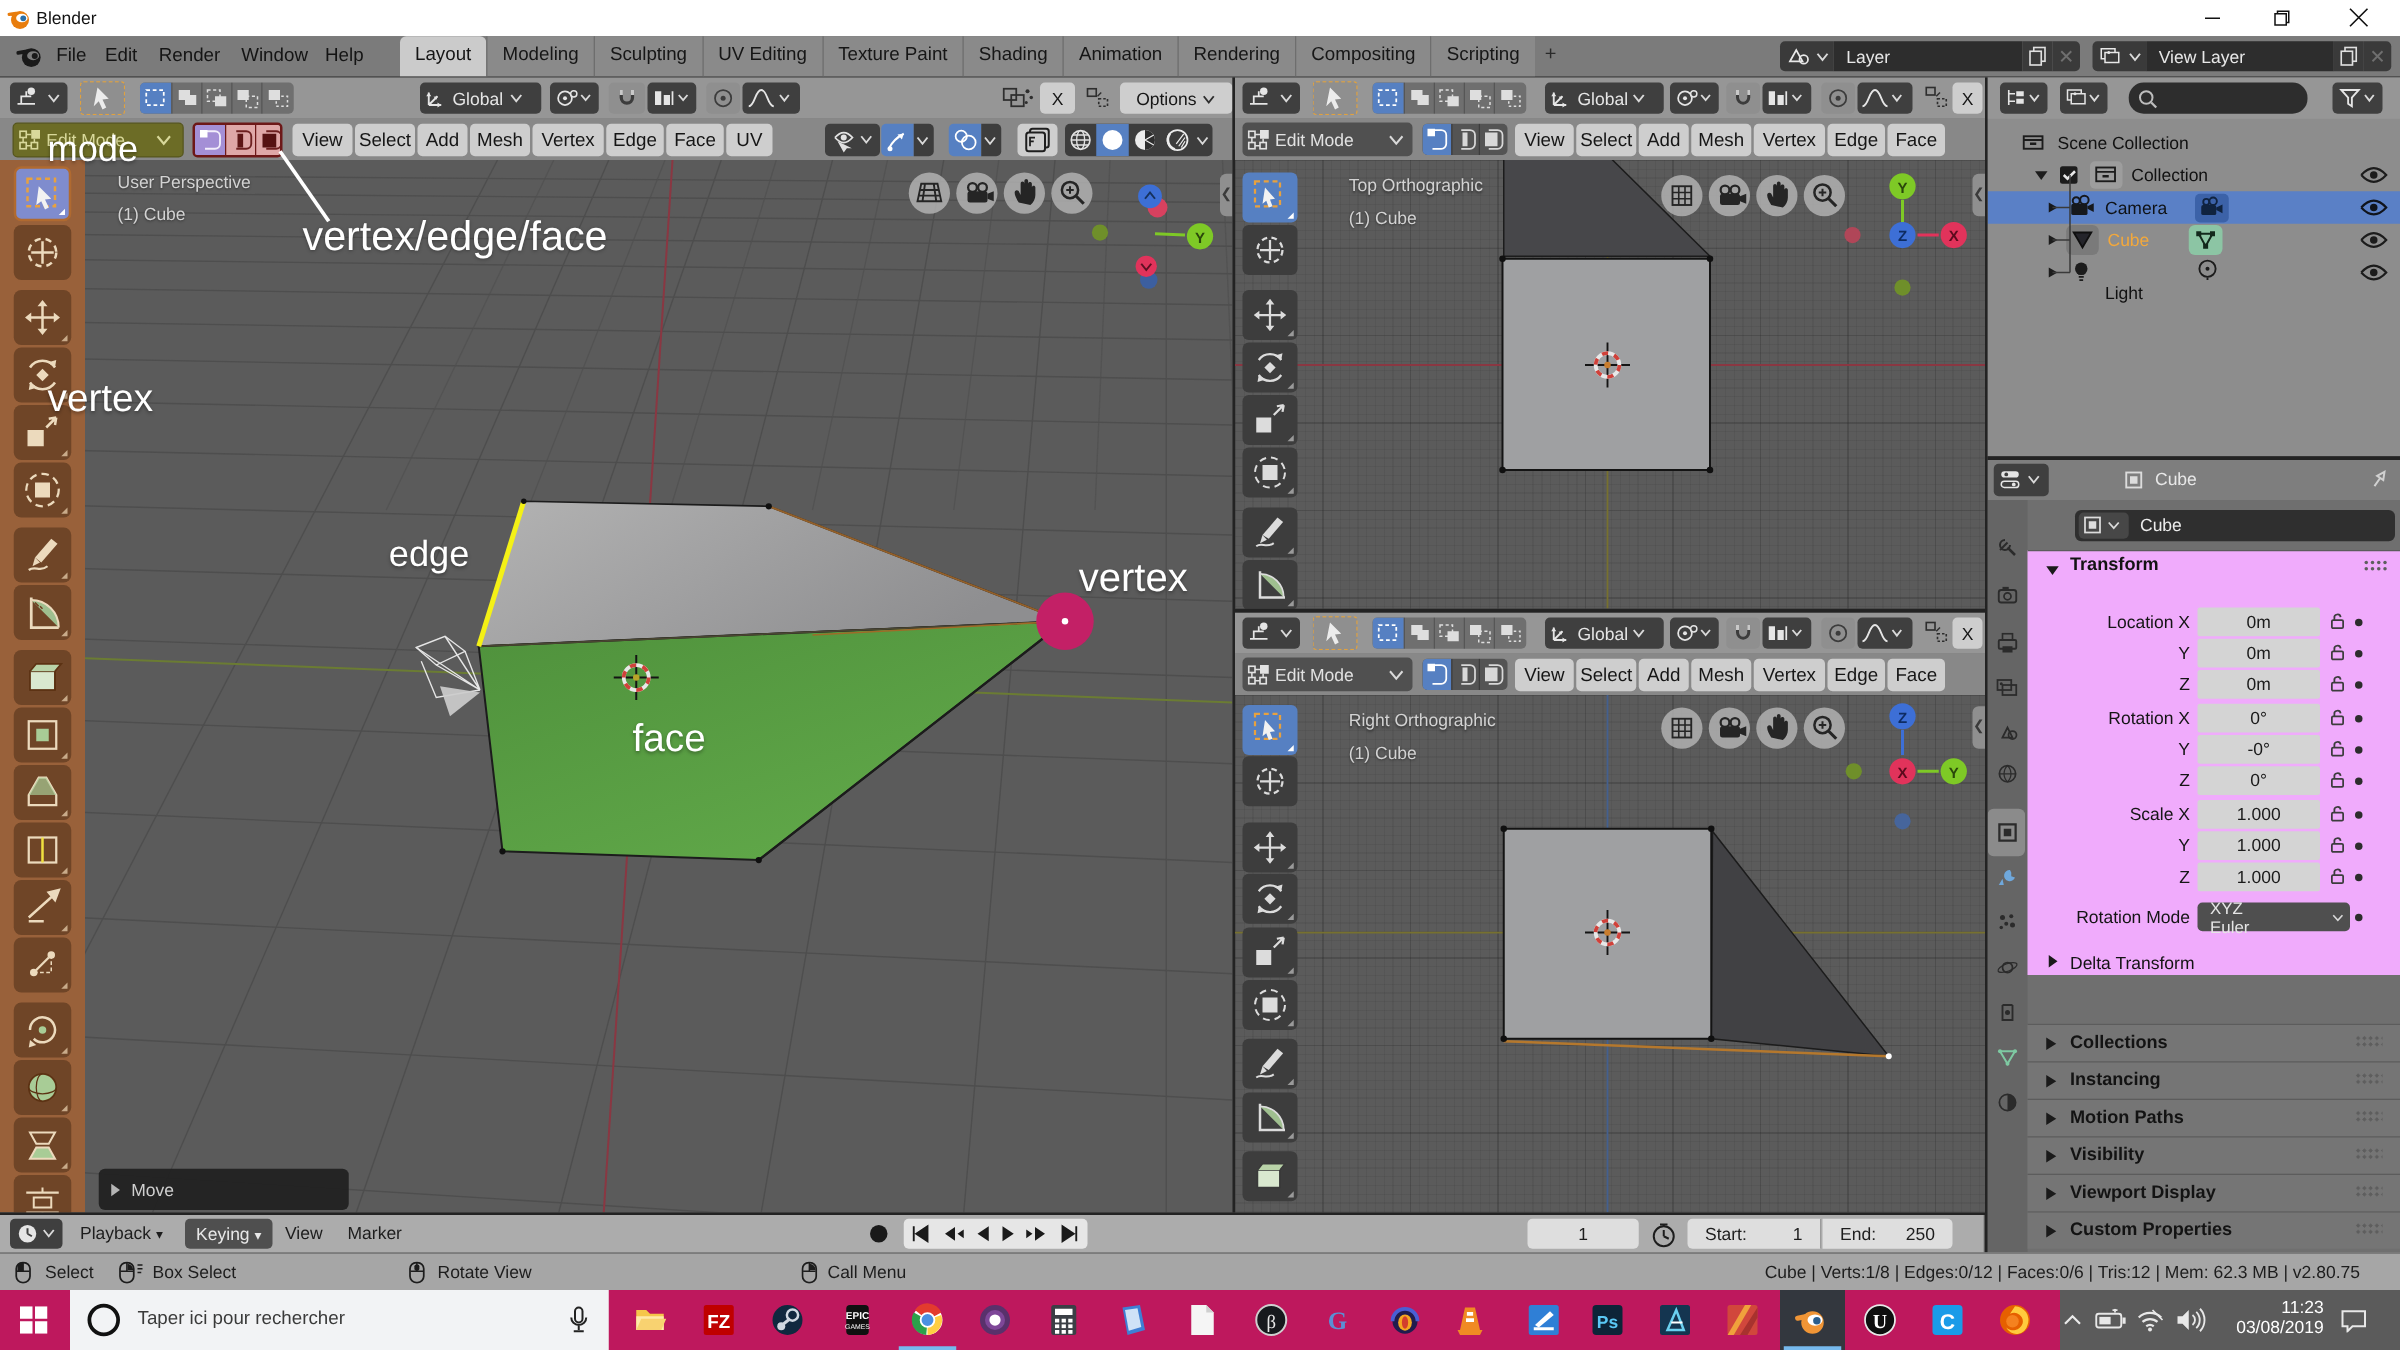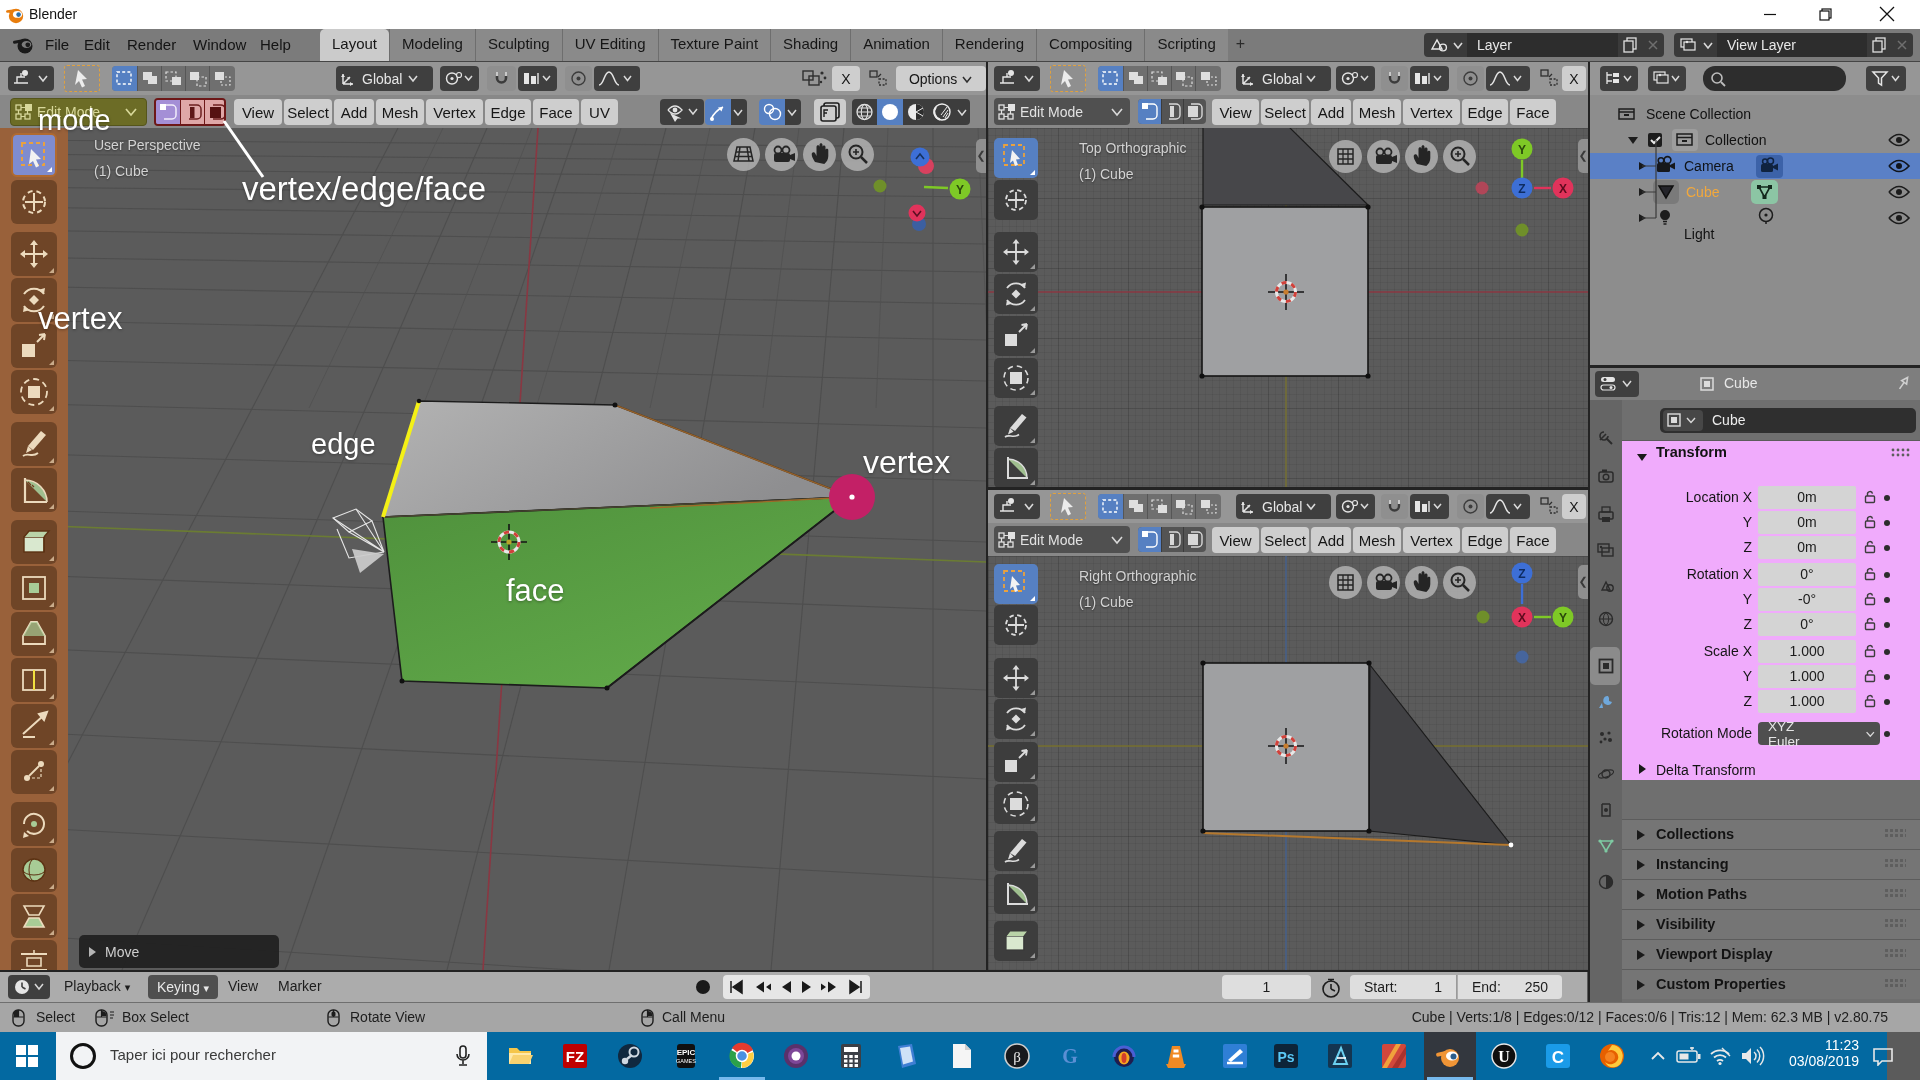--- a/index.html
+++ b/index.html
@@ -1452,21 +1452,21 @@
     <div class="abs" style="left:350px;top:6px;">Rotate View</div>
     <svg class="abs" style="left:641px;top:6px;" width="13" height="18" viewBox="0 0 13 18">
         <rect x="1" y="1" width="11" height="16" rx="5" fill="none" stroke="#1d1d1d" stroke-width="1.4"></rect>
         <path d="M1.5,8 h10 M6.5,1 v7" stroke="#1d1d1d" stroke-width="1.2"></path>
         <path d="M7,2 a5,5 0 0 1 4.5,5 l-4.5,0 Z" fill="#1d1d1d"></path>
       </svg>
     <div class="abs" style="left:662px;top:6px;">Call Menu</div>
     <div class="abs" style="right:32px;top:6px;">Cube | Verts:1/8 | Edges:0/12 | Faces:0/6 | Tris:12 | Mem: 62.3 MB | v2.80.75</div>
   </div>
 
-  <div class="abs" id="taskbar" style="left:0;top:1032px;width:1887px;height:48px;background:#0369a1;">
+  <div class="abs" id="taskbar" style="left:0;top:1032px;width:1648px;height:48px;background:#be185d;">
     <svg class="abs" style="left:16px;top:13px;" width="22" height="22" viewBox="0 0 22 22">
         <rect x="0" y="0" width="10" height="10" fill="#fff"></rect>
         <rect x="12" y="0" width="10" height="10" fill="#fff"></rect>
         <rect x="0" y="12" width="10" height="10" fill="#fff"></rect>
         <rect x="12" y="12" width="10" height="10" fill="#fff"></rect>
       </svg>
     <div class="abs" style="left:56px;top:0;width:431px;height:48px;background:#f2f3f5;">
       <div class="abs" style="left:14px;top:11px;width:26px;height:26px;border-radius:50%;border:3.5px solid #111;"></div>
       <div class="abs" style="left:54px;top:14px;font-size:15px;color:#3a3a3a;">Taper ici pour rechercher</div>
       <svg class="abs" style="left:398px;top:12px;" width="18" height="24" viewBox="0 0 18 24">

